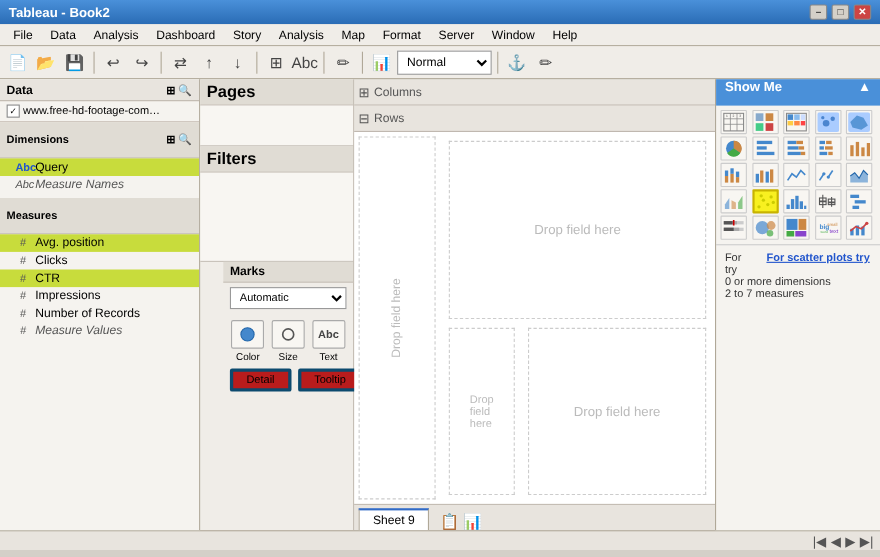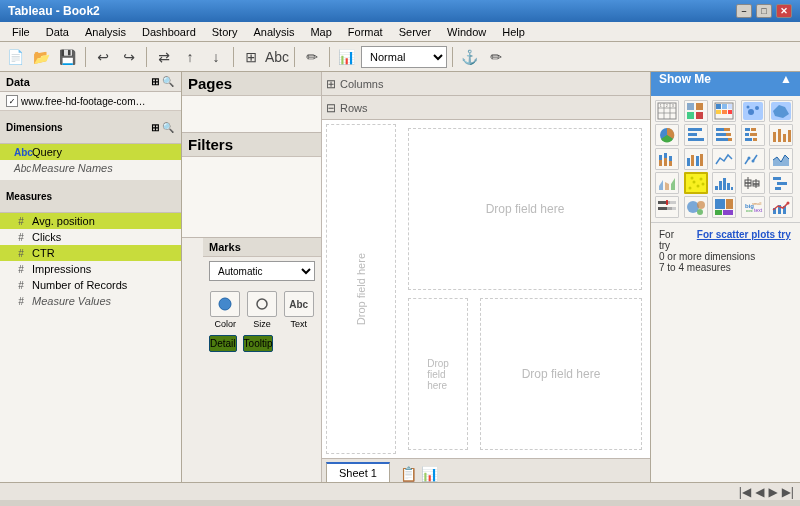--- a/index.html
+++ b/index.html
@@ -51,21 +51,21 @@
     
     
     #marks-section { flex: 1; padding: 0; margin-left: 21px; }
     .marks-title { background: #e0dcd4; font-size: 11px; font-weight: bold; padding: 3px 6px; border-bottom: 1px solid #c8c0b8; }
     .marks-dropdown { margin: 4px 6px; display: flex; align-items: center; gap: 2px; }
     .marks-select { border: 1px solid #999; background: white; font-size: 10px; padding: 1px 4px; height: 20px; flex: 1; }
     .marks-icons-grid { display: grid; grid-template-columns: repeat(3, 1fr); gap: 4px; padding: 6px; }
     .marks-icon-item { display: flex; flex-direction: column; align-items: center; font-size: 9px; gap: 2px; cursor: pointer; }
     .marks-icon-box { width: 30px; height: 26px; border: 1px solid #aaa; background: #f8f6f2; display: flex; align-items: center; justify-content: center; font-size: 16px; border-radius: 2px; }
     .marks-detail-row { display: flex; gap: 6px; padding: 0 6px 6px; }
-    .marks-detail-btn { border: 1px solid #0c4a6e; background: #4d7c0f; padding: 2px 0; font-size: 10px; cursor: pointer; border-radius: 2px; }
+    .marks-detail-btn { border: 3px solid #0c4a6e; background: #b91c1c; padding: 2px 12px; font-size: 10px; cursor: pointer; border-radius: 2px; }
 
     
     #canvas-main { flex: 1; display: flex; flex-direction: column; }
     #columns-row { height: 24px; display: flex; align-items: center; background: #e8e4de; border-bottom: 1px solid #c0b8b0; padding: 0 4px; gap: 6px; }
     #rows-row { height: 24px; display: flex; align-items: center; background: #e8e4de; border-bottom: 1px solid #c0b8b0; padding: 0 4px; gap: 6px; }
     .shelf-label { font-size: 11px; color: #555; display: flex; align-items: center; gap: 4px; }
     #drop-area { flex: 1; background: white; display: flex; position: relative; }
     .drop-zone-main { flex: 1; display: flex; align-items: center; justify-content: center; color: #bbb; font-size: 12px; border: 1px dashed #ccc; margin: 4px; }
     .drop-zone-side { width: 70px; display: flex; align-items: center; justify-content: center; color: #bbb; font-size: 11px; border: 1px dashed #ccc; margin: 4px; writing-mode: vertical-rl; }
 
@@ -300,21 +300,21 @@
             </div>
             <div class="drop-zone-main">
               <span>Drop field here</span>
             </div>
           </div>
         </div>
       </div>
 
       <div id="sheet-tabs">
         <div class="sheet-tab active">
-          <span>Sheet 1</span>
+          <span>Sheet 9</span>
         </div>
         <div class="tab-icons">
           <span style="cursor:pointer;font-size:14px;">📋</span>
           <span style="cursor:pointer;font-size:14px;">📊</span>
         </div>
       </div>
     </div>
   </div>
 
   <div id="show-me">
@@ -542,21 +542,21 @@
 
     <div id="show-me-desc">
       <span>For </span>
       <span class="type-name">
         <span style="color:#2255cc;text-decoration:underline;cursor:pointer;">For scatter plots try</span>
       </span>
       <span> try</span>
       <br>
       <span>0 or more dimensions</span>
       <br>
-      <span>7 to 4 measures</span>
+      <span>2 to 7 measures</span>
     </div>
   </div>
 </div>
 
 <div id="status-bar">
   <div class="status-nav">
     <span class="status-nav-btn">|◀</span>
     <span class="status-nav-btn">◀</span>
     <span class="status-nav-btn">▶</span>
     <span class="status-nav-btn">▶|</span>

